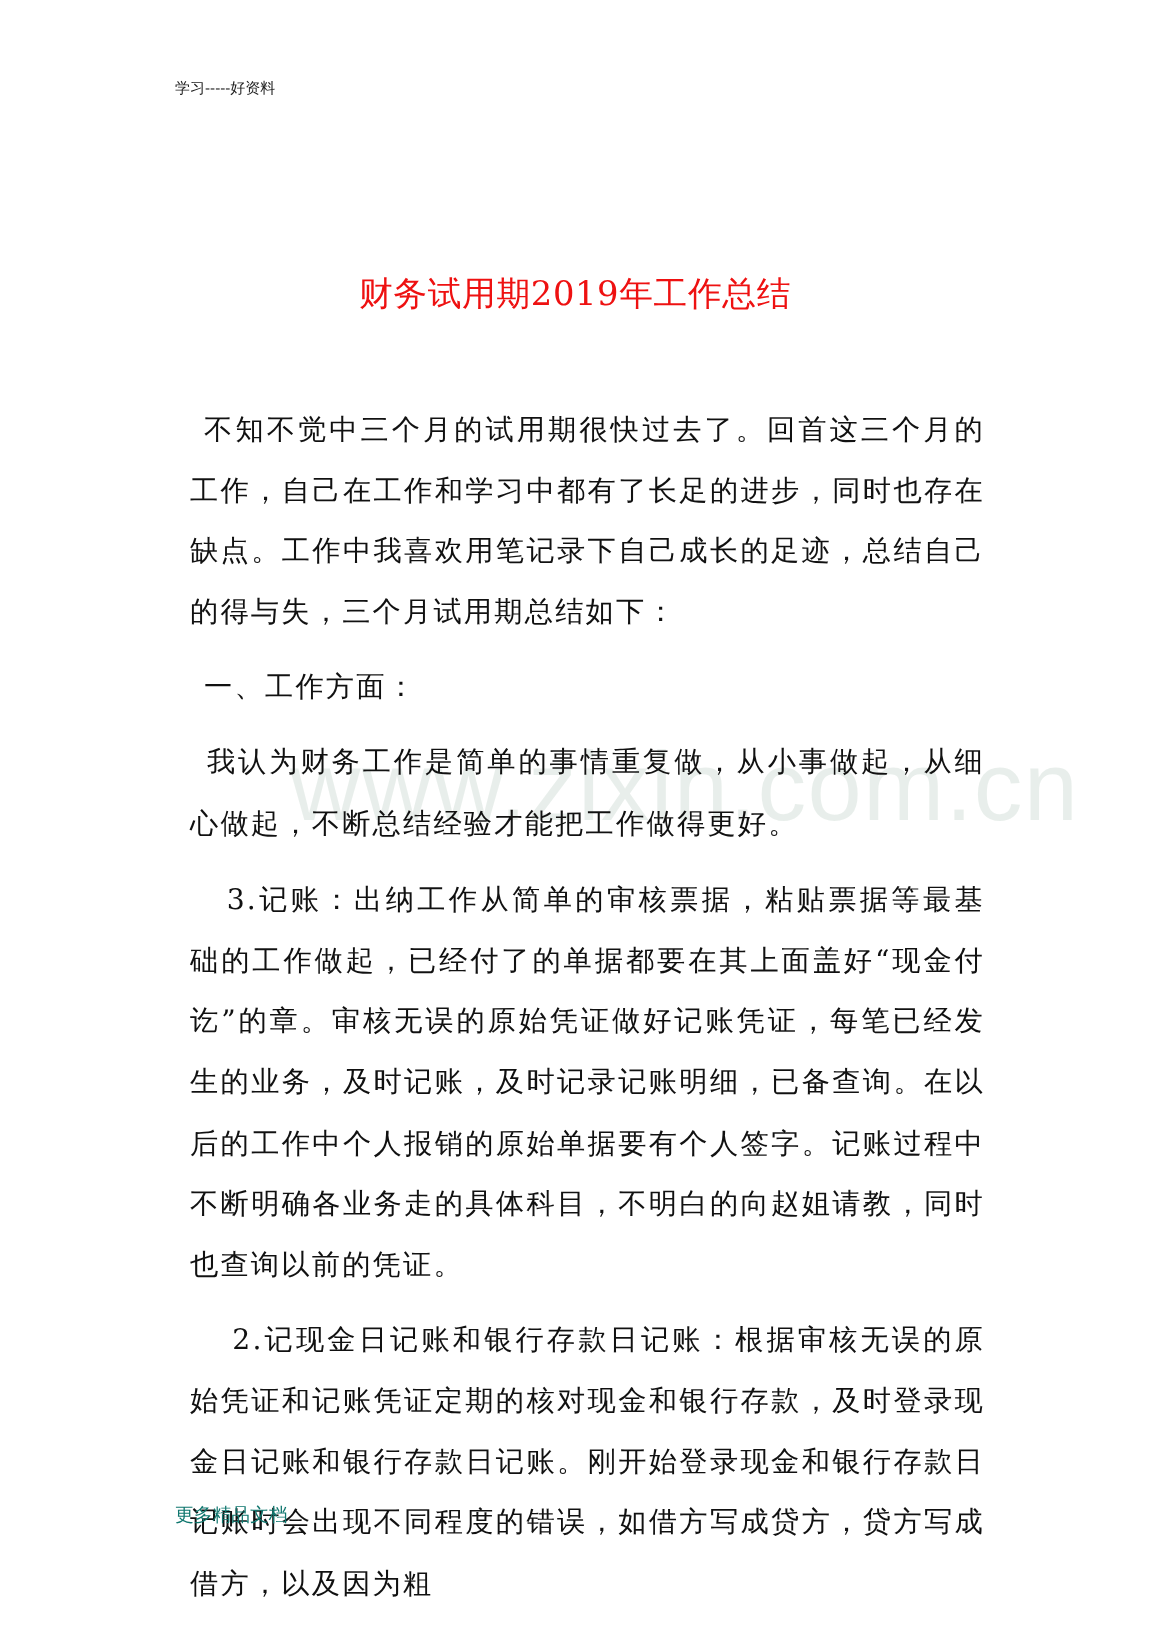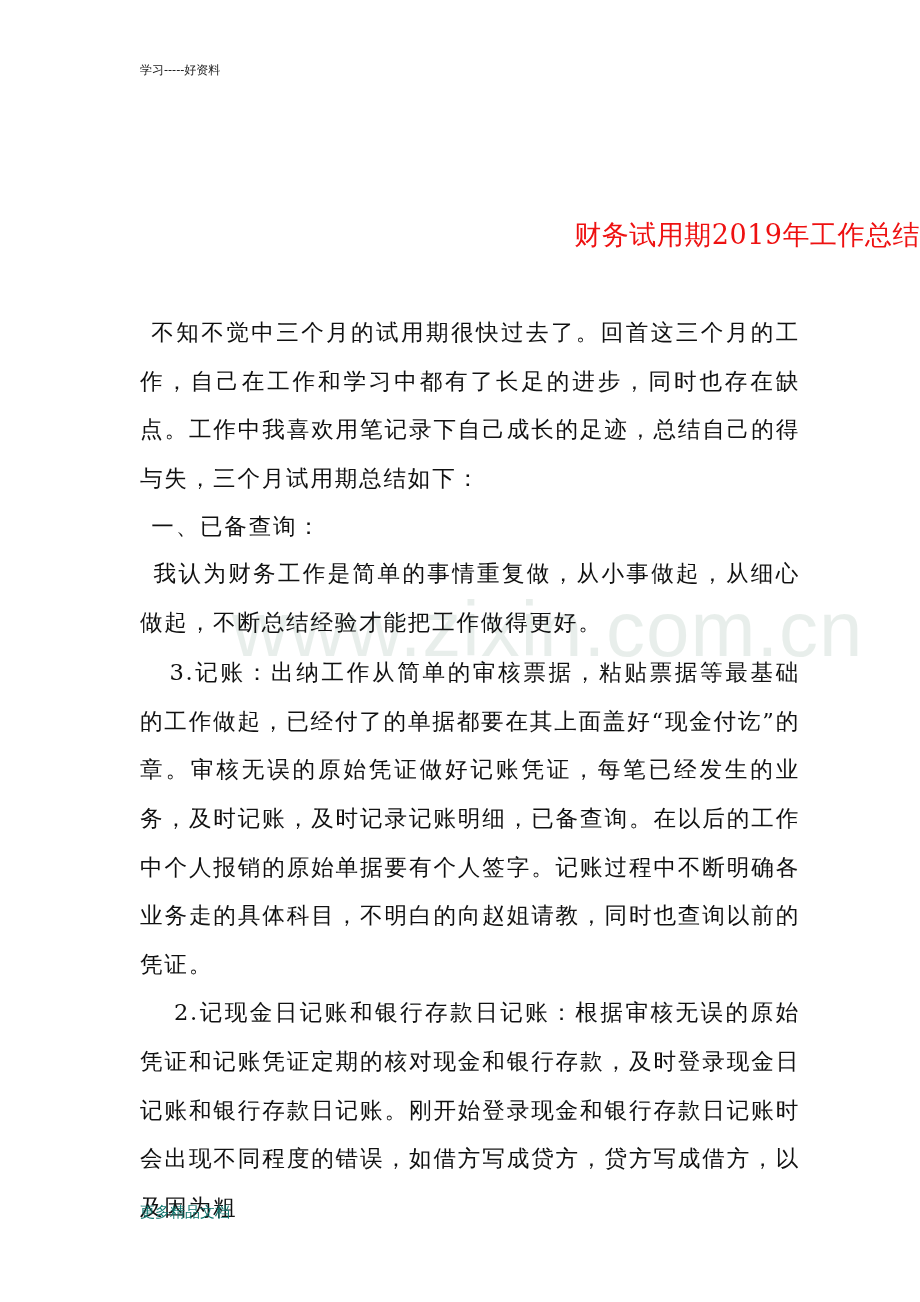--- a/index.html
+++ b/index.html
@@ -28,38 +28,38 @@
       left: 140px;
       top: 1203px;
       font-size: 15px;
       color: #0f766e;
     }
     .title {
       position: absolute;
       left: 0;
       width: 920px;
       top: 217px;
-      text-align: right;
+      text-align: center;
       font-size: 27px;
       color: #ee1111;
       letter-spacing: 0.5px;
     }
     .body-text {
       position: absolute;
       left: 140px;
       top: 308px;
       width: 660px;
       font-size: 22.6px;
       line-height: 48.6px;
       letter-spacing: 1.75px;
       text-align: justify;
       text-align-last: left;
     }
     .body-text p {
-      margin: 0;
+      margin: 12px;
       padding: 0;
     }
     .indent-2 { text-indent: 0.5em; }
     .indent-3 { text-indent: 0.6em; font-family: Liberation Mono, monospace; }
     .indent-num { text-indent: 1.3em; }
     .indent-num2 { text-indent: 1.5em; }
     .watermark {
       position: absolute;
       left: 232px;
       top: 584px;
@@ -76,19 +76,19 @@
 <body>
 
 <div class="header-note">学习-----好资料</div>
 
 <div class="title">财务试用期2019年工作总结</div>
 
 <div class="watermark">www.zixin.com.cn</div>
 
 <div class="body-text">
   <p class="indent-2">不知不觉中三个月的试用期很快过去了。回首这三个月的工作，自己在工作和学习中都有了长足的进步，同时也存在缺点。工作中我喜欢用笔记录下自己成长的足迹，总结自己的得与失，三个月试用期总结如下：</p>
-  <p class="indent-2">一、已备查询：</p>
+  <p class="indent-2">一、工作方面：</p>
   <p class="indent-3">我认为财务工作是简单的事情重复做，从小事做起，从细心做起，不断总结经验才能把工作做得更好。</p>
   <p class="indent-num">3.记账：出纳工作从简单的审核票据，粘贴票据等最基础的工作做起，已经付了的单据都要在其上面盖好“现金付讫”的章。审核无误的原始凭证做好记账凭证，每笔已经发生的业务，及时记账，及时记录记账明细，已备查询。在以后的工作中个人报销的原始单据要有个人签字。记账过程中不断明确各业务走的具体科目，不明白的向赵姐请教，同时也查询以前的凭证。</p>
   <p class="indent-num2">2.记现金日记账和银行存款日记账：根据审核无误的原始凭证和记账凭证定期的核对现金和银行存款，及时登录现金日记账和银行存款日记账。刚开始登录现金和银行存款日记账时会出现不同程度的错误，如借方写成贷方，贷方写成借方，以及因为粗</p>
 </div>
 
 <div class="footer-note">更多精品文档</div>
 
 </body></html>

